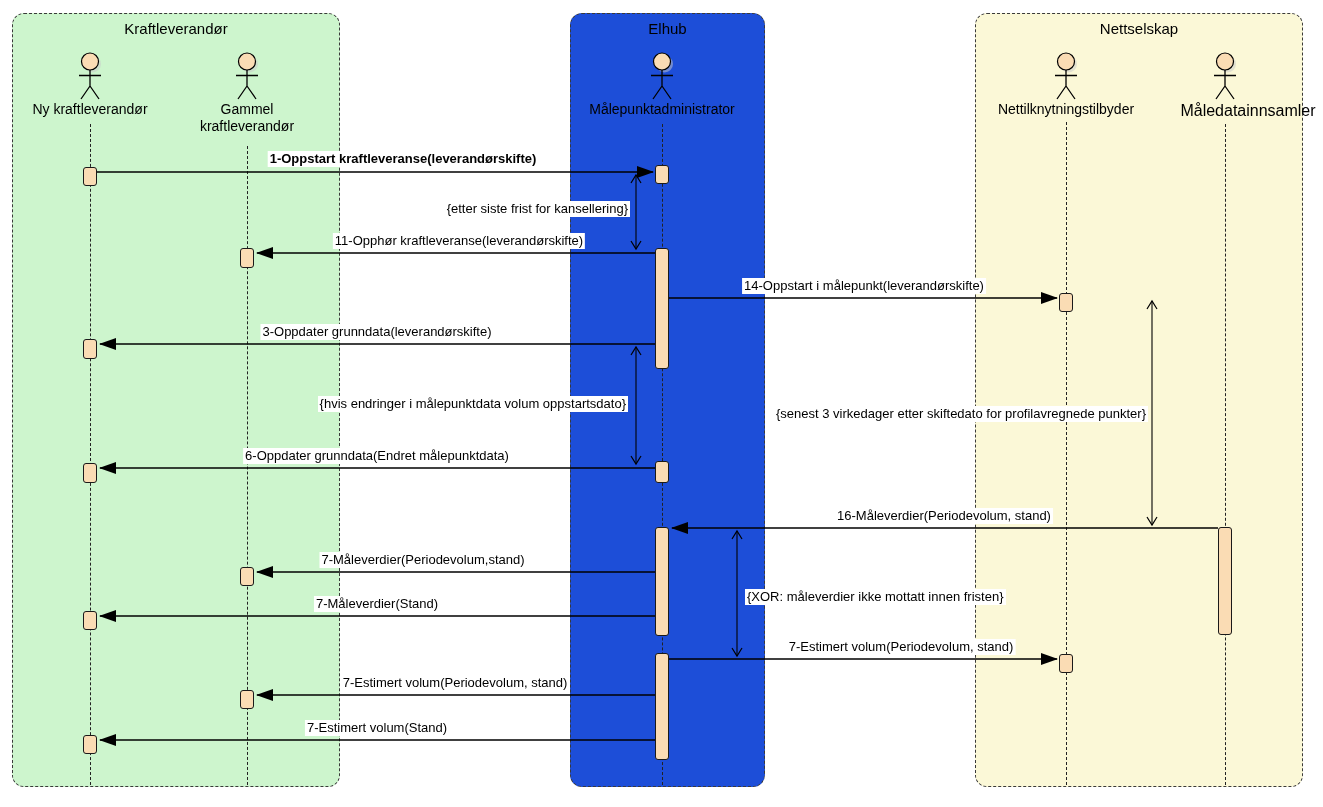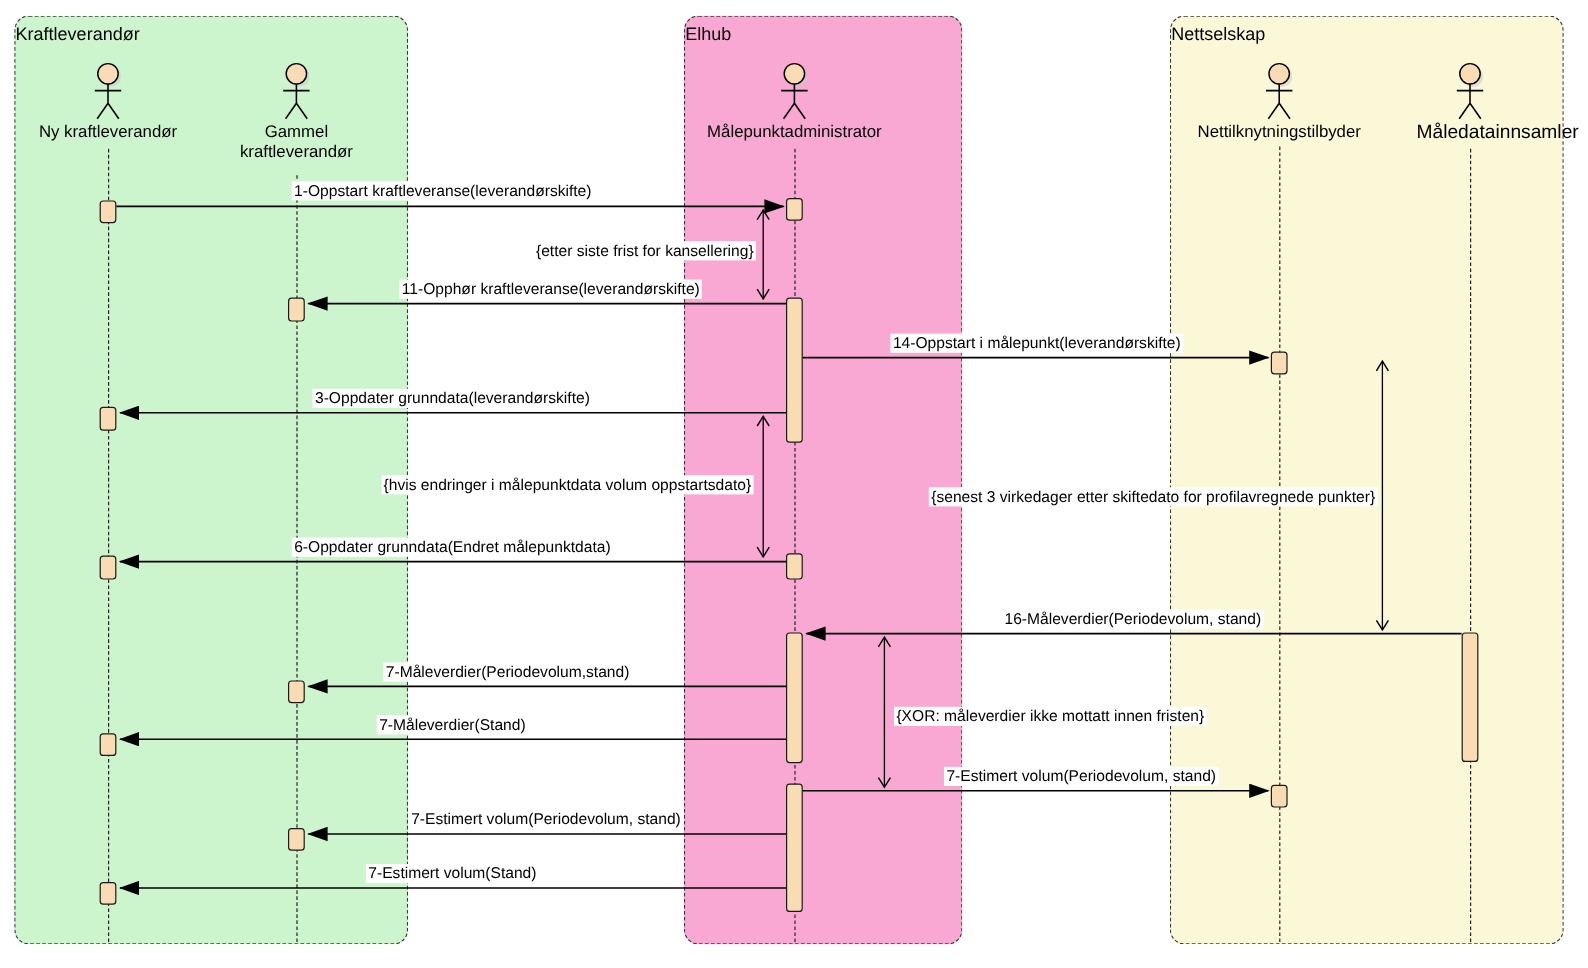--- a/index.html
+++ b/index.html
@@ -5,21 +5,21 @@
   html,body{margin:0;padding:0;background:#fff;}
   .canvas{
     position:relative;width:1323px;height:807px;background:#fff;overflow:hidden;
     font-family:"Liberation Sans",sans-serif;color:#000;
   }
   .frame{
     position:absolute;top:13px;height:774px;
     border:1px dashed #3a3a3a;border-radius:12px;box-sizing:border-box;
   }
   .frame-title{
-    position:absolute;top:6px;left:0;width:100%;text-align:left;
+    position:absolute;top:6px;left:0;width:100%;text-align:center;
     font-size:15px;color:#000;
   }
   .lifeline{
     position:absolute;width:0;border-left:1px dashed #222;
   }
   .activation{
     position:absolute;width:14px;background:#fadcb4;border:1px solid #1a1a1a;
     border-radius:3px;box-sizing:border-box;z-index:3;
   }
   .svg-layer{position:absolute;left:0;top:0;z-index:4;pointer-events:none;}
@@ -33,21 +33,21 @@
   .actor-label.wrap{white-space:normal;width:130px;line-height:17px;}
 </style>
 </head>
 <body>
 
 <div class="canvas">
 
   <div class="frame" style="left: 12px; width: 328px; background-color: rgb(205, 245, 205);">
     <div class="frame-title">Kraftleverandør</div>
   </div>
-  <div class="frame" style="left: 570px; width: 232px; background-color: #f9a8d4;">
+  <div class="frame" style="left: 570px; width: 195px; background-color: #1d4ed8;">
     <div class="frame-title">Elhub</div>
   </div>
   <div class="frame" style="left: 975px; width: 328px; background-color: rgb(251, 248, 215);">
     <div class="frame-title">Nettselskap</div>
   </div>
 
   <div class="lifeline" style="left:90px;top:124px;height:661px;"></div>
   <div class="lifeline" style="left:247px;top:146px;height:639px;"></div>
   <div class="lifeline" style="left:662px;top:124px;height:661px;"></div>
   <div class="lifeline" style="left:1066px;top:122px;height:663px;"></div>
@@ -130,21 +130,21 @@
     <line x1="1152" y1="301" x2="1152" y2="525" stroke="#000" stroke-width="1.1" marker-start="url(#mThinS)" marker-end="url(#mThinE)"></line>
     <line x1="737" y1="531" x2="737" y2="656" stroke="#000" stroke-width="1.1" marker-start="url(#mThinS)" marker-end="url(#mThinE)"></line>
   </svg>
 
   <div class="actor-label centered" style="left:90px;top:101px;">Ny kraftleverandør</div>
   <div class="actor-label centered wrap" style="left:247px;top:101px;">Gammel kraftleverandør</div>
   <div class="actor-label centered" style="left:662px;top:101px;">Målepunktadministrator</div>
   <div class="actor-label centered" style="left:1066px;top:101px;">Nettilknytningstilbyder</div>
   <div class="actor-label centered small" style="left:1224px;top:103px;">Måledatainnsamler</div>
 
-  <div class="msg-label centered" style="left:369px;top:151px;">1-Oppstart kraftleveranse(leverandørskifte)</div>
+  <div class="msg-label centered" style="left:403px;top:151px;font-weight:bold;">1-Oppstart kraftleveranse(leverandørskifte)</div>
   <div class="msg-label centered" style="left:459px;top:233px;">11-Opphør kraftleveranse(leverandørskifte)</div>
   <div class="msg-label centered" style="left:864px;top:278px;">14-Oppstart i målepunkt(leverandørskifte)</div>
   <div class="msg-label centered" style="left:377px;top:324px;">3-Oppdater grunndata(leverandørskifte)</div>
   <div class="msg-label centered" style="left:377px;top:448px;">6-Oppdater grunndata(Endret målepunktdata)</div>
   <div class="msg-label centered" style="left:944px;top:508px;">16-Måleverdier(Periodevolum, stand)</div>
   <div class="msg-label centered" style="left:423px;top:552px;">7-Måleverdier(Periodevolum,stand)</div>
   <div class="msg-label centered" style="left:377px;top:596px;">7-Måleverdier(Stand)</div>
   <div class="msg-label centered" style="left:901px;top:639px;">7-Estimert volum(Periodevolum, stand)</div>
   <div class="msg-label centered" style="left:455px;top:675px;">7-Estimert volum(Periodevolum, stand)</div>
   <div class="msg-label centered" style="left:377px;top:720px;text-align:right;">7-Estimert volum(Stand)</div>

